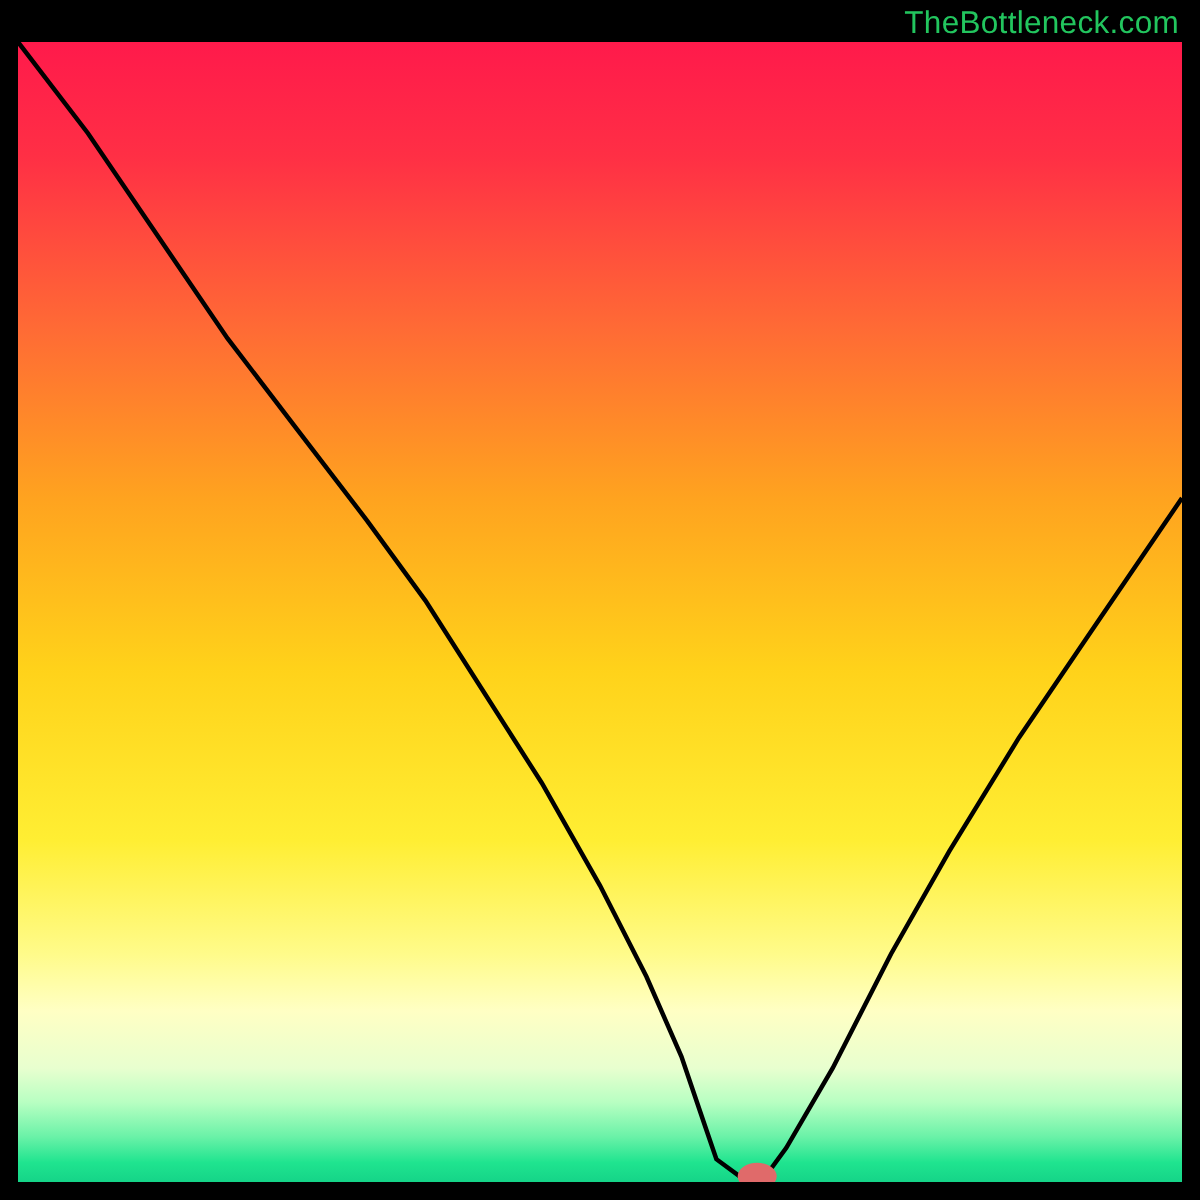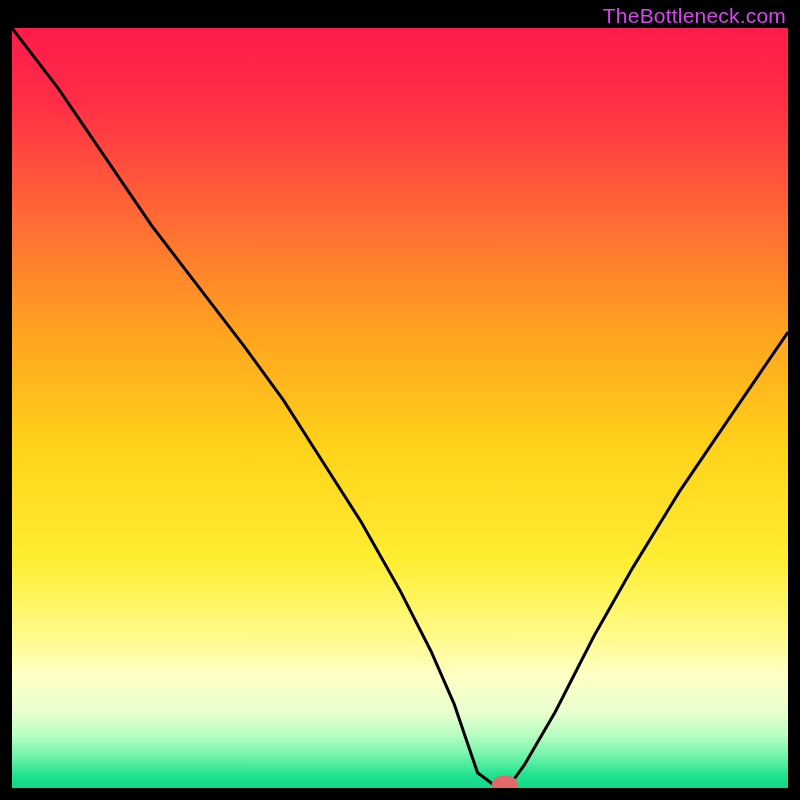--- a/index.html
+++ b/index.html
@@ -16,21 +16,21 @@
     left: 12px;
     top: 28px;
     width: 776px;
     height: 760px;
     background: #000;
   }
   .watermark {
     position: absolute;
     top: 4px;
     right: 14px;
-    color: #d946ef;
+    color: #22c55e;
     font-size: 21px;
     font-weight: 500;
     letter-spacing: 0.2px;
   }
   svg.plot {
     position: absolute;
     left: 0;
     top: 0;
   }
 </style>

